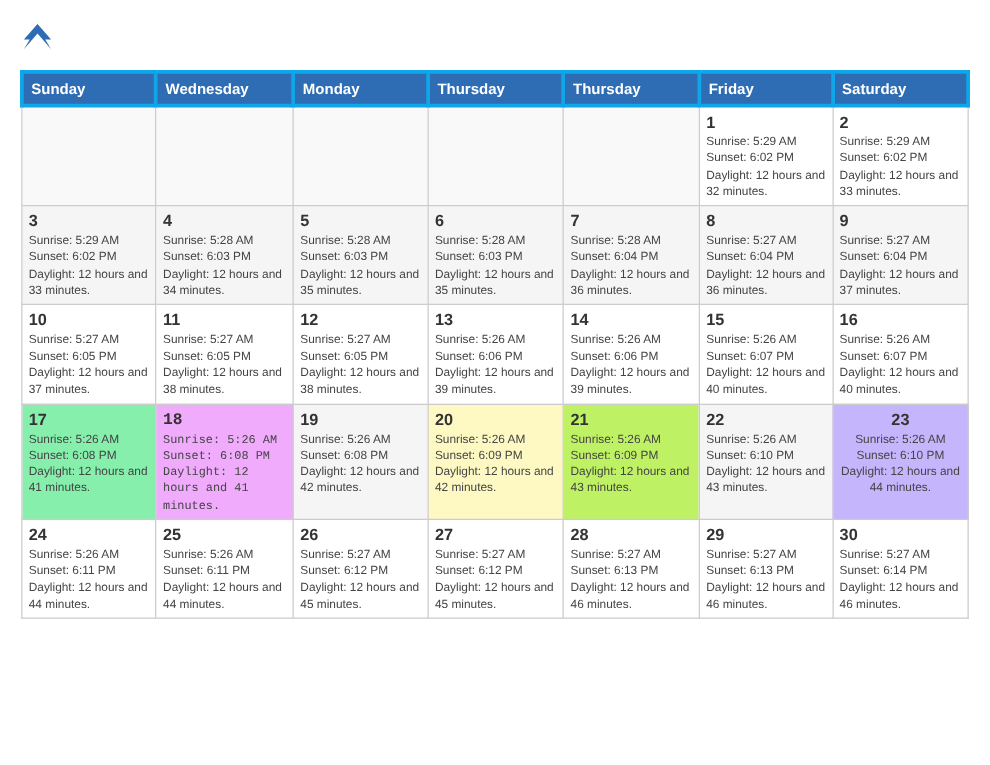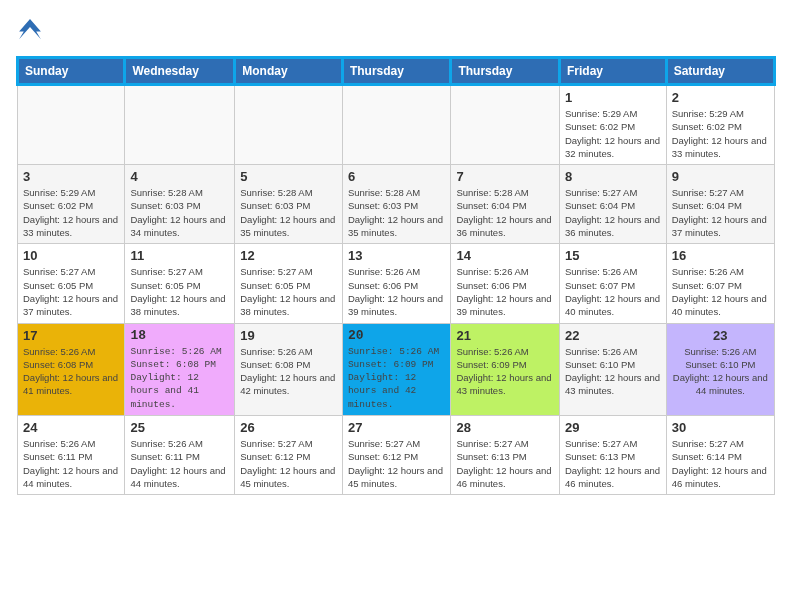--- a/index.html
+++ b/index.html
@@ -228,39 +228,39 @@
 Daylight: 12 hours and 40 minutes.</div>
         </td>
         <td>
           <div class="day-number">16</div>
           <div class="day-info" style="white-space: pre-line;">Sunrise: 5:26 AM
 Sunset: 6:07 PM
 Daylight: 12 hours and 40 minutes.</div>
         </td>
       </tr>
       <tr>
-        <td style="background: #eab308;">
+        <td style="background: #86efac;">
           <div class="day-number">17</div>
           <div class="day-info" style="white-space: pre-line;">Sunrise: 5:26 AM
 Sunset: 6:08 PM
 Daylight: 12 hours and 41 minutes.</div>
         </td>
         <td style="background: #f0abfc; font-family: Liberation Mono, monospace;">
           <div class="day-number">18</div>
           <div class="day-info" style="white-space: pre-line;">Sunrise: 5:26 AM
 Sunset: 6:08 PM
 Daylight: 12 hours and 41 minutes.</div>
         </td>
         <td style="background: rgb(245, 245, 245);">
           <div class="day-number">19</div>
           <div class="day-info" style="white-space: pre-line;">Sunrise: 5:26 AM
 Sunset: 6:08 PM
 Daylight: 12 hours and 42 minutes.</div>
         </td>
-        <td style="background: #0ea5e9; font-family: Liberation Mono, monospace;">
+        <td style="background: #fef9c3;">
           <div class="day-number">20</div>
           <div class="day-info" style="white-space: pre-line;">Sunrise: 5:26 AM
 Sunset: 6:09 PM
 Daylight: 12 hours and 42 minutes.</div>
         </td>
         <td style="background: #bef264;">
           <div class="day-number">21</div>
           <div class="day-info" style="white-space: pre-line;">Sunrise: 5:26 AM
 Sunset: 6:09 PM
 Daylight: 12 hours and 43 minutes.</div>

